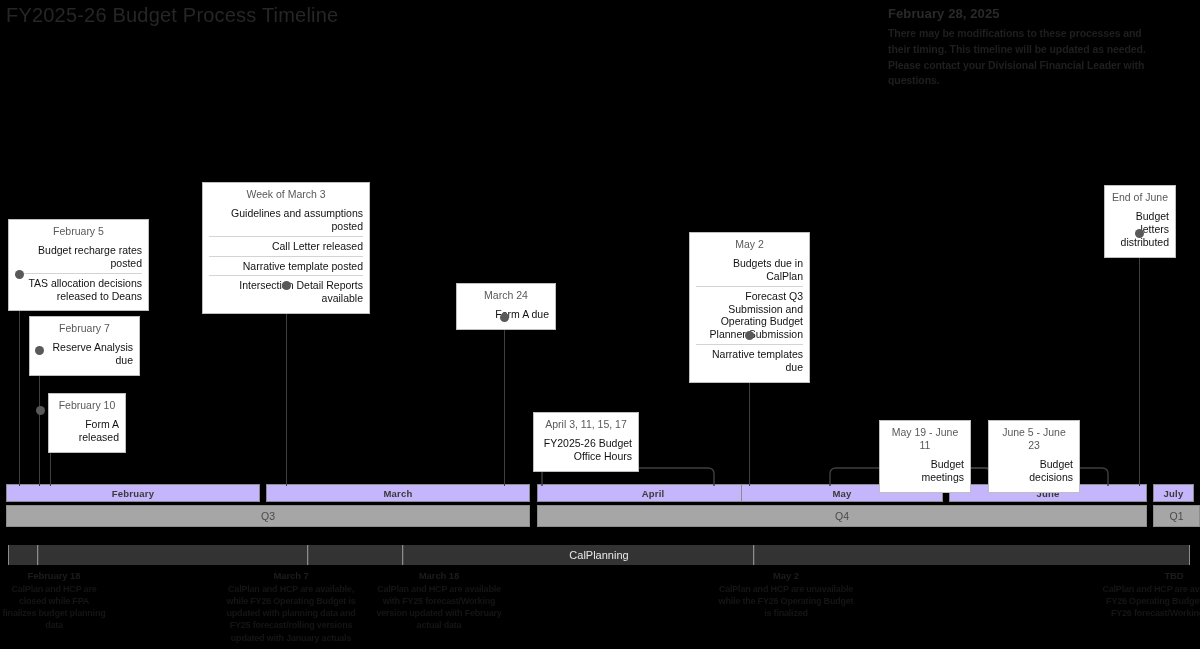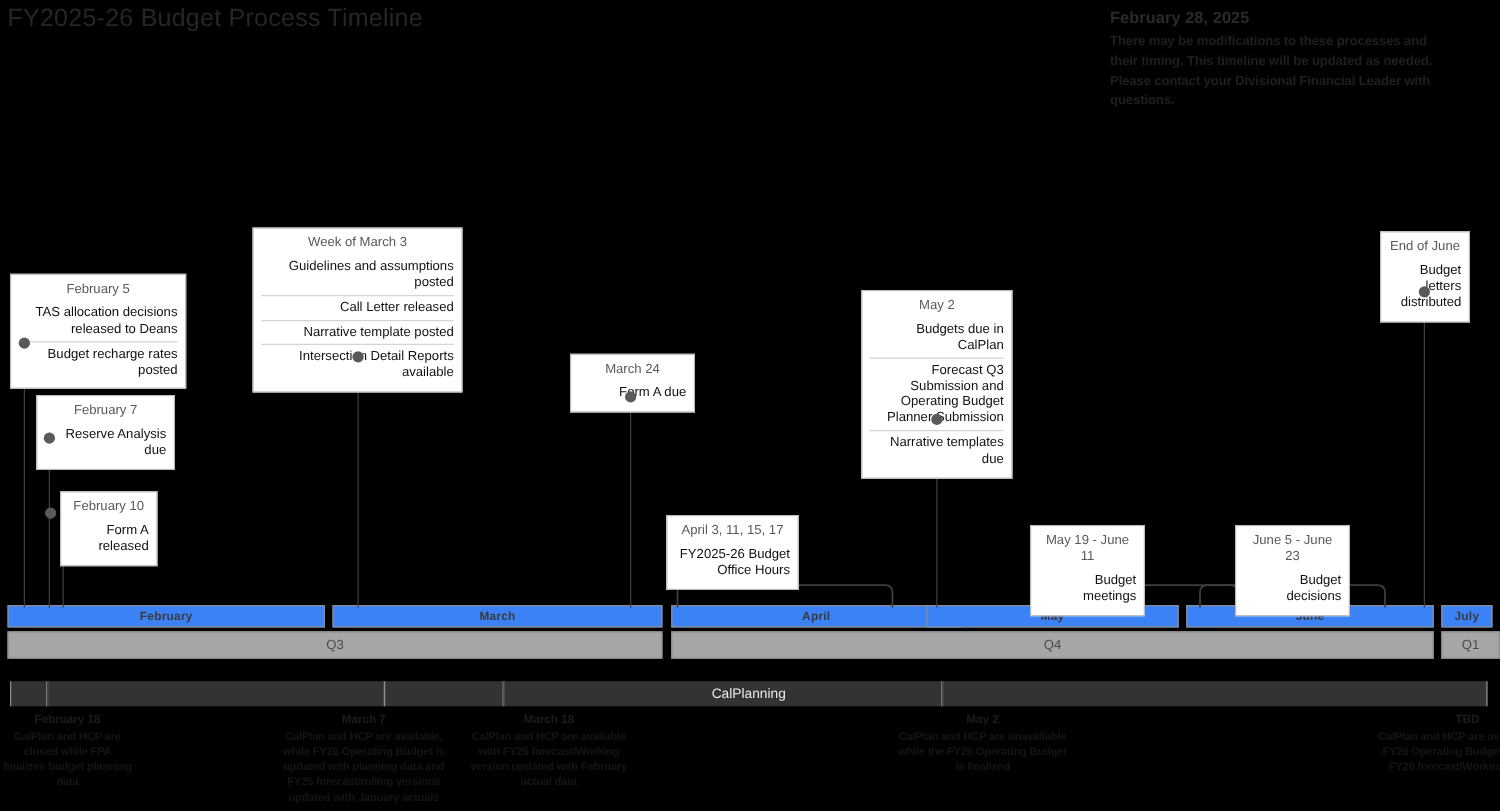--- a/index.html
+++ b/index.html
@@ -53,21 +53,21 @@
   }
   .dot {
     position: absolute; width: 9px; height: 9px; border-radius: 50%;
     background: #595959; z-index: 6;
   }
 
   
   .month-row { position: absolute; left: 0; top: 484px; height: 18px; width: 1200px; }
   .month {
     position: absolute; top: 0; height: 18px;
-    background: #3b82f6; border: 1px solid #8c8c8c;
+    background: #c4b5fd; border: 1px solid #8c8c8c;
     color: #3a3a3a; font-size: 9.5px; font-weight: 700;
     display: flex; align-items: center; justify-content: center;
     letter-spacing: .2px;
   }
   .quarter-row { position: absolute; left: 0; top: 505px; height: 22px; width: 1200px; }
   .quarter {
     position: absolute; top: 0; height: 22px;
     background: #a6a6a6; border: 1px solid #8c8c8c;
     color: #4a4a4a; font-size: 10.5px;
     display: flex; align-items: center; justify-content: center;
@@ -114,22 +114,22 @@
   <div class="stem" style="left:19px;  top:272px; height:214px;"></div>
   <div class="stem" style="left:39px;  top:348px; height:138px;"></div>
   <div class="stem" style="left:50px;  top:412px; height:74px;"></div>
   <div class="stem" style="left:286px; top:286px; height:200px;"></div>
   <div class="stem" style="left:504px; top:317px; height:169px;"></div>
   <div class="stem" style="left:749px; top:336px; height:150px;"></div>
   <div class="stem" style="left:1139px;top:231px; height:255px;"></div>
 
   <div class="event" style="left:8px; top:219px; width:141px;">
     <div class="ev-date">February 5</div>
+    <div class="ev-item">Budget recharge rates posted</div>
     <div class="ev-item">TAS allocation decisions released to Deans</div>
-    <div class="ev-item">Budget recharge rates posted</div>
   </div>
   <div class="dot" style="left:15px; top:270px;"></div>
 
   <div class="event" style="left:29px; top:316px; width:111px;">
     <div class="ev-date">February 7</div>
     <div class="ev-item">Reserve Analysis due</div>
   </div>
   <div class="dot" style="left:35px; top:346px;"></div>
 
   <div class="event" style="left:48px; top:393px; width:78px;">
@@ -159,21 +159,21 @@
   </div>
 
   <div class="event" style="left:689px; top:232px; width:121px;">
     <div class="ev-date">May 2</div>
     <div class="ev-item">Budgets due in CalPlan</div>
     <div class="ev-item">Forecast Q3 Submission and Operating Budget Planner Submission</div>
     <div class="ev-item">Narrative templates due</div>
   </div>
   <div class="dot" style="left:745px; top:331px;"></div>
 
-  <div class="event" style="left:824px; top:420px; width:92px;">
+  <div class="event" style="left:879px; top:420px; width:92px;">
     <div class="ev-date">May 19 - June 11</div>
     <div class="ev-item">Budget meetings</div>
   </div>
 
   <div class="event" style="left:988px; top:420px; width:92px;">
     <div class="ev-date">June 5 - June 23</div>
     <div class="ev-item">Budget decisions</div>
   </div>
 
   <div class="event" style="left:1104px; top:185px; width:72px;">

